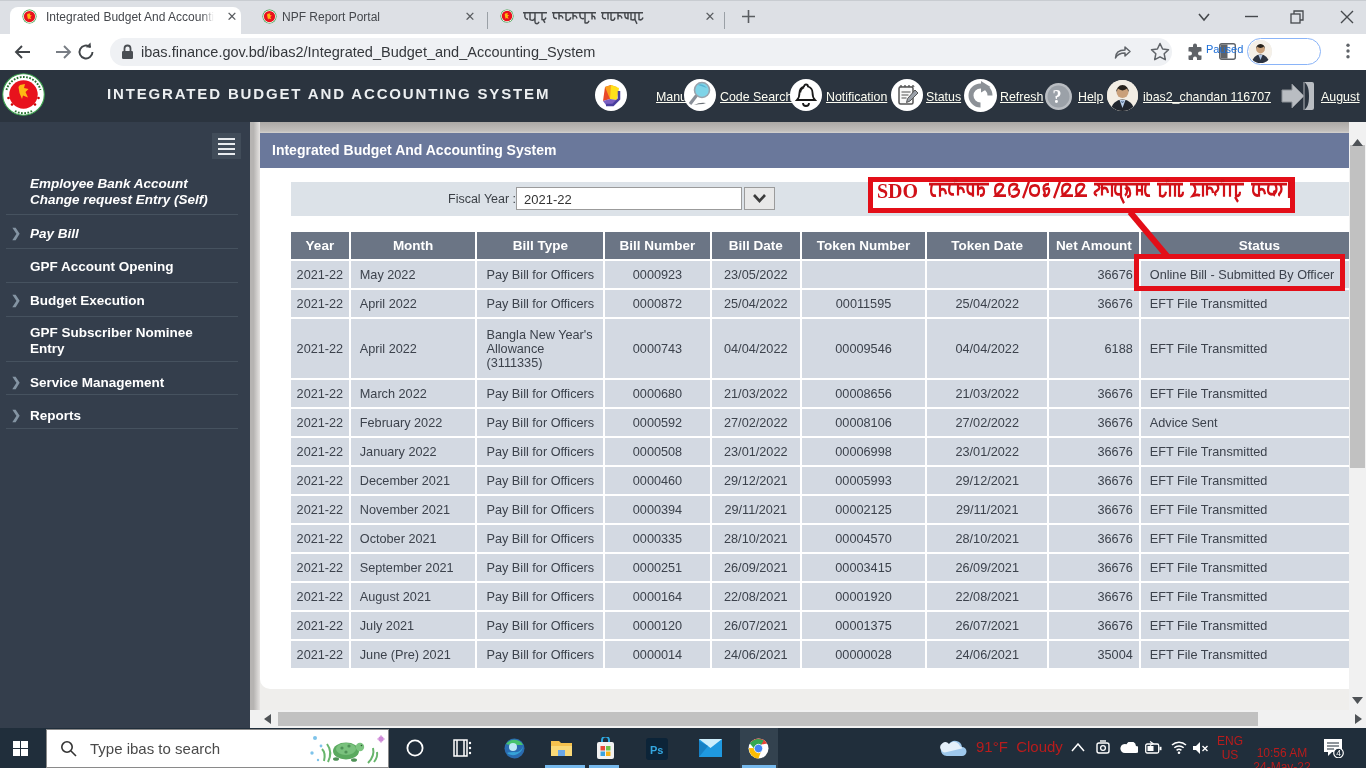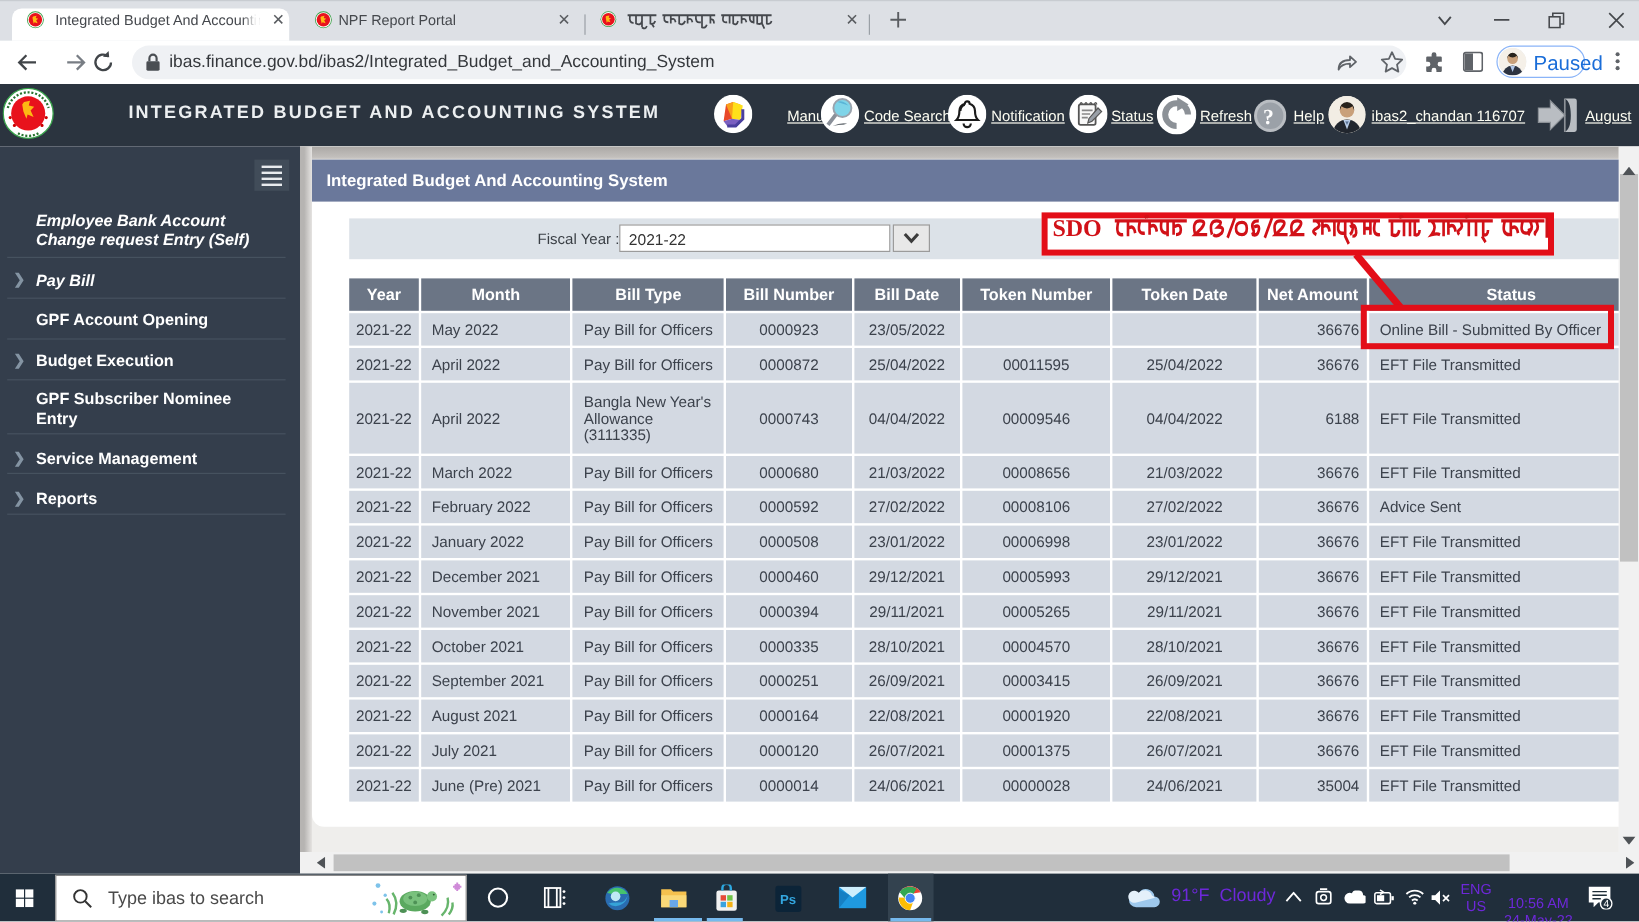--- a/index.html
+++ b/index.html
@@ -36,21 +36,21 @@
 td{background:#d3d9e2;color:#3c424c;font-size:12.7px;height:27px;padding:0 4px;white-space:nowrap;}
 tr.tall td{height:59px;}
 .cc{text-align:center}.cl{text-align:left;padding-left:9px}.cr{text-align:right;padding-right:6px}
 #annot{position:absolute;left:608px;top:44px;width:427px;height:36px;background:#fff;border:5px solid #e30e18;}
 #vsb{position:absolute;left:1349px;top:122px;width:17px;height:588px;background:#f1f1f1;}
 #vthumb{position:absolute;left:1350px;top:145px;width:15px;height:323px;background:#c1c1c1;}
 #hsb{position:absolute;left:250px;top:710px;width:1116px;height:18px;background:#f1f1f1;}
 #hthumb{position:absolute;left:278px;top:712px;width:980px;height:14px;background:#c1c1c1;}
 #taskbar{position:absolute;left:0;top:728px;width:1366px;height:40px;background:#202e3b;}
 #searchbox{position:absolute;left:46px;top:729px;width:343px;height:39px;background:#fff;border:1px solid #8a8a8a;}
-.tbtxt{color:#6d28d9;font-size:12px;position:absolute;text-align:center;line-height:14px;}
+.tbtxt{color:#b91c1c;font-size:12px;position:absolute;text-align:center;line-height:14px;}
 </style></head>
 <body>
 
 <div id="tabstrip"></div>
 <div id="tab1"></div>
 <svg class="abs" style="left:22px;top:9px;" width="15" height="15" viewBox="0 0 16 16">
     <circle cx="8" cy="8" r="7.5" fill="#379e44"></circle>
     <circle cx="8" cy="8" r="6.8" fill="#fff"></circle>
     <circle cx="8" cy="8" r="6" fill="#e8121c"></circle>
     <path d="M6 5 L9 4.5 L8.3 6.5 L10.5 7 L8.7 8.5 L10 11 L7.2 10.2 L6.5 11.5 L5.8 8.5 L5.4 6 Z" fill="#fdb913"></path>
@@ -130,21 +130,21 @@
 <div class="abs" style="left:1247px;top:38px;width:74px;height:27px;border:1.5px solid #8ab4f8;border-radius:14px;background:#fff;"></div>
 <div class="abs" style="left:1249px;top:40px;width:23px;height:23px;border-radius:50%;background:#e8eaed;overflow:hidden;">
 <svg width="23" height="23" viewBox="0 0 23 23">
       <rect width="23" height="23" fill="#f5f0e8"></rect>
       <circle cx="11.5" cy="9" r="4.4" fill="#c9a07a"></circle>
       <path d="M11.5 4 a4.6 4.6 0 0 1 4.5 5 l-1 -2.5 a5 5 0 0 1 -7 0 l-1 2.5 a4.6 4.6 0 0 1 4.5 -5" fill="#27221c"></path>
       <path d="M3 23 a8.5 8.5 0 0 1 17 0 Z" fill="#2d3442"></path>
       <path d="M9.5 15 h4 l-2 5 Z" fill="#b0c6e8"></path>
     </svg>
 </div>
-<div class="abs" style="left:1278px;top:43px;font-size:17px;color:#1a6dd8;">Paused</div>
+<div class="abs" style="left:1206px;top:43px;font-size:11px;color:#1a6dd8;">Paused</div>
 <svg class="abs" style="left:1339px;top:42px" width="18" height="18" viewBox="0 0 18 18">
     <circle cx="9" cy="3.2" r="1.7" fill="#5f6368"></circle>
     <circle cx="9" cy="9" r="1.7" fill="#5f6368"></circle>
     <circle cx="9" cy="14.8" r="1.7" fill="#5f6368"></circle>
   </svg>
 
 <div id="apphead"></div>
 <svg class="abs" style="left:2px;top:73px" width="43" height="43" viewBox="0 0 43 43">
 <circle cx="21.5" cy="21.5" r="20.8" fill="#fff" stroke="#3aa34c" stroke-width="1.1"></circle>
 <circle cx="21.5" cy="21.5" r="14.2" fill="#e8121c"></circle>
@@ -352,21 +352,21 @@
             <td class="cc">29/12/2021</td>
             <td class="cr">36676</td>
             <td class="cl">EFT File Transmitted</td>
           </tr>
       <tr>
             <td class="cc">2021-22</td>
             <td class="cl">November 2021</td>
             <td class="cl">Pay Bill for Officers</td>
             <td class="cc">0000394</td>
             <td class="cc">29/11/2021</td>
-            <td class="cc">00005265</td>
+            <td class="cc">00002125</td>
             <td class="cc">29/11/2021</td>
             <td class="cr">36676</td>
             <td class="cl">EFT File Transmitted</td>
           </tr>
       <tr>
             <td class="cc">2021-22</td>
             <td class="cl">October 2021</td>
             <td class="cl">Pay Bill for Officers</td>
             <td class="cc">0000335</td>
             <td class="cc">28/10/2021</td>

